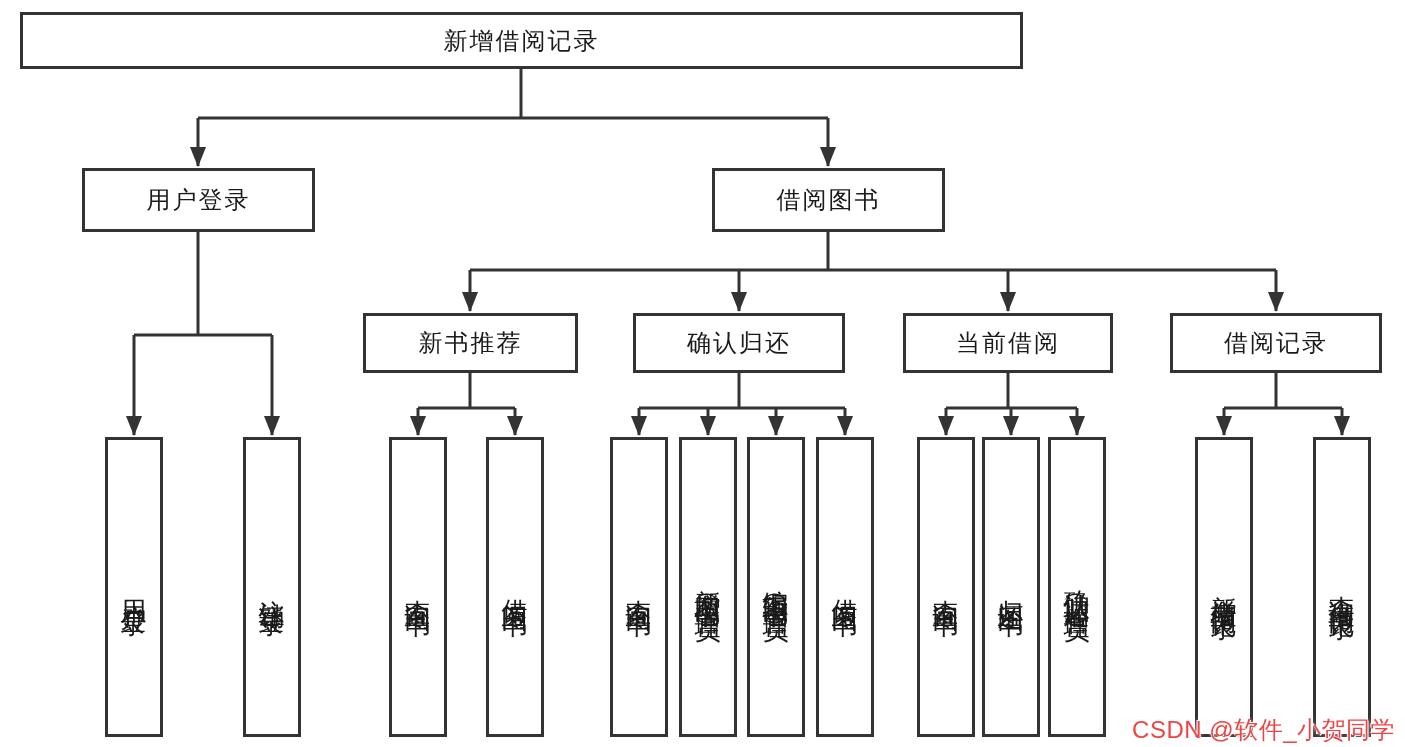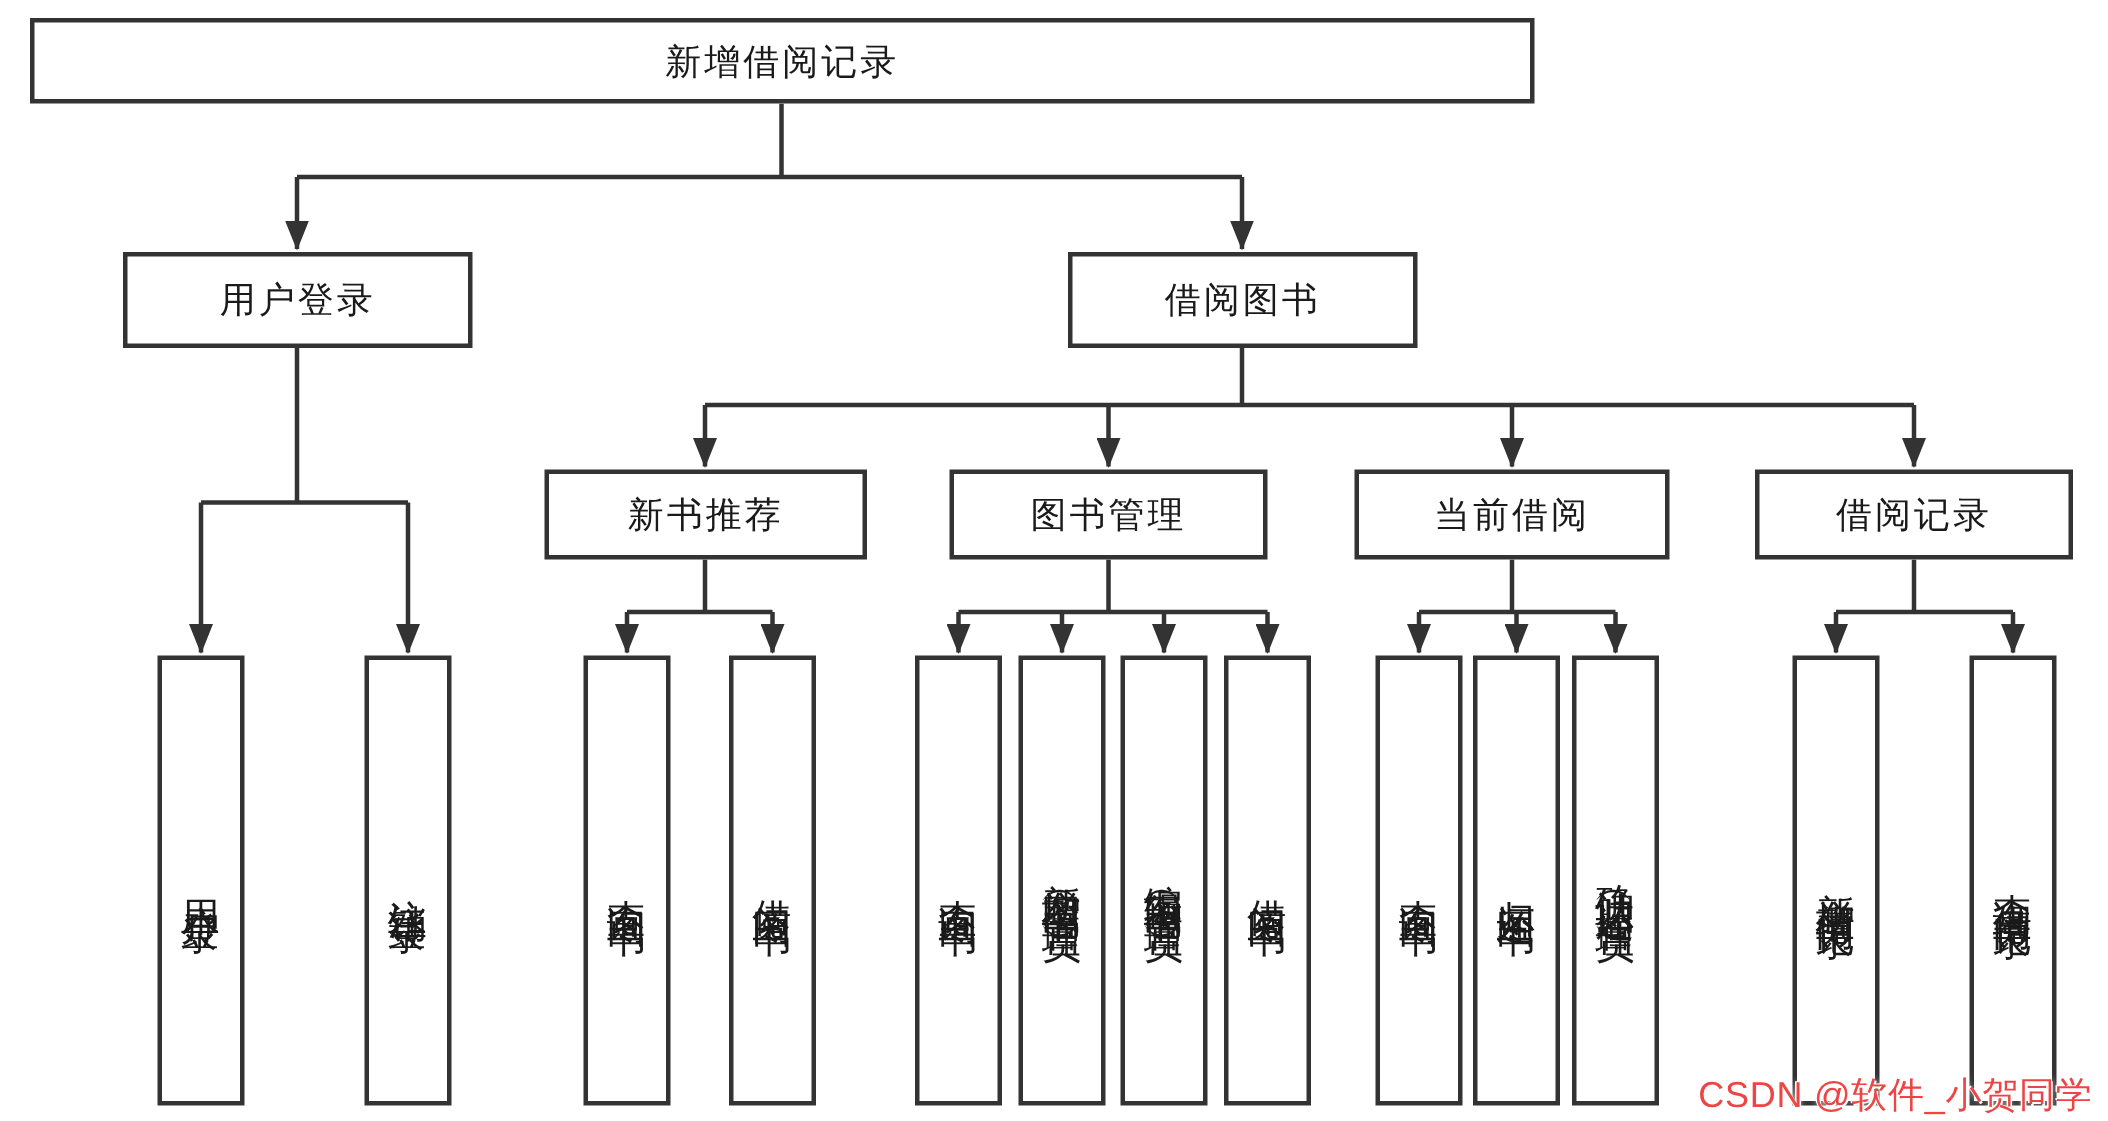--- a/index.html
+++ b/index.html
@@ -134,21 +134,21 @@
       <path d="M1342,408 V435" marker-end="url(#arrow)"></path>
     </g>
   </svg>
 
   <div class="box h-box root-box">新增借阅记录</div>
 
   <div class="box h-box l2-left">用户登录</div>
   <div class="box h-box l2-right">借阅图书</div>
 
   <div class="box h-box l3-a">新书推荐</div>
-  <div class="box h-box l3-b">图书管理</div>
+  <div class="box h-box l3-b">确认归还</div>
   <div class="box h-box l3-d">借阅记录</div>
   <div class="box h-box l3-c">当前借阅</div>
 
   <div class="box v-box leaf-1">用户登录</div>
   <div class="box v-box leaf-2">注销登录</div>
 
   <div class="box v-box leaf-3">查询图书</div>
   <div class="box v-box leaf-4">借阅图书</div>
 
   <div class="box v-box leaf-5">查询图书</div>

